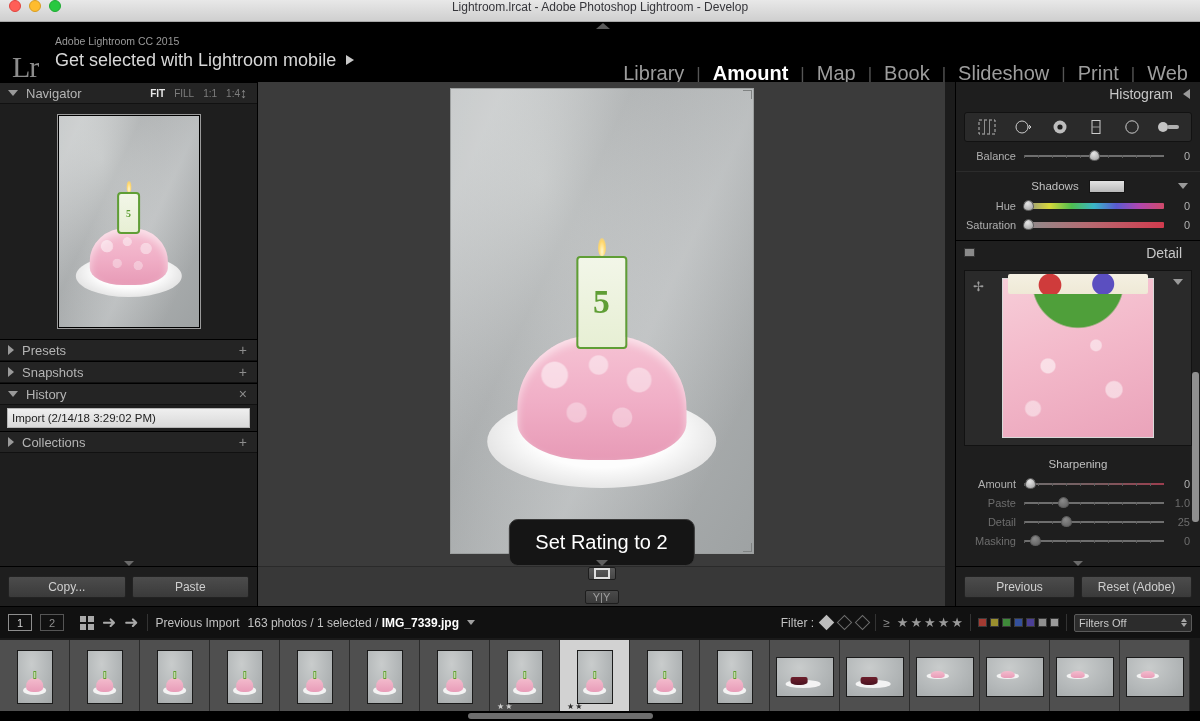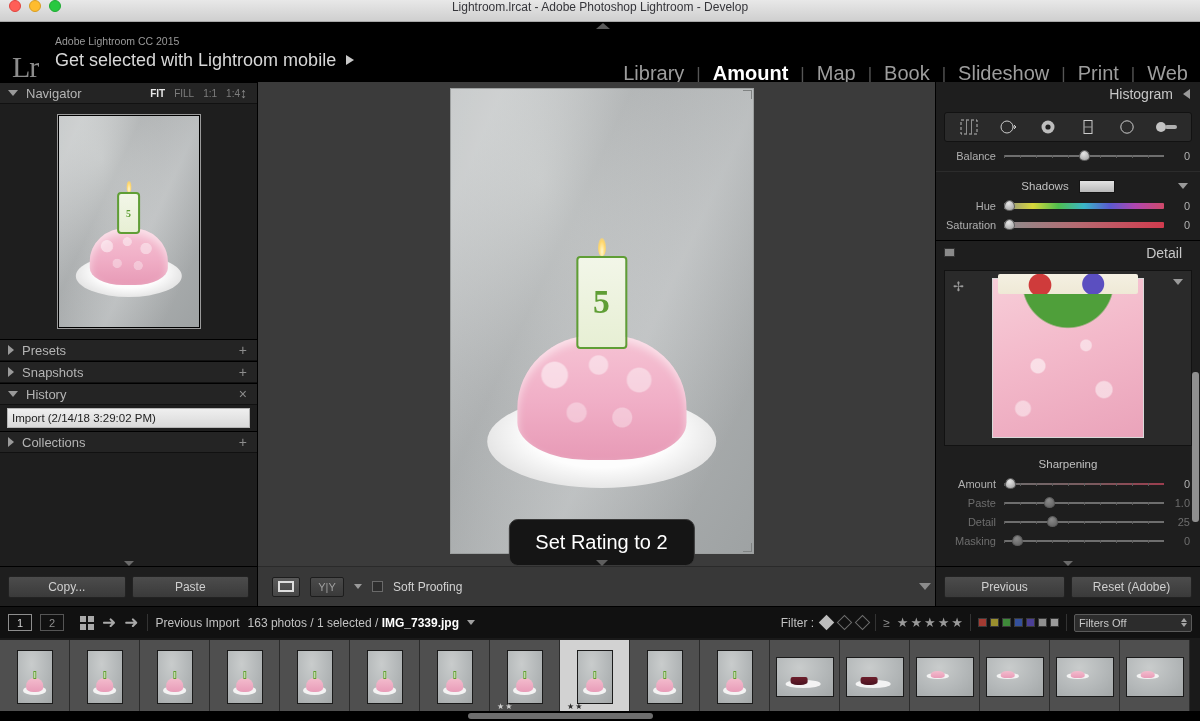--- a/index.html
+++ b/index.html
@@ -60,21 +60,21 @@
   .module { color: #9d9d9d; padding: 0 12px; cursor: pointer; white-space: nowrap; }
   .module.active { color: #fff; font-weight: 600; }
   .msep { color: #555; font-size: 17px; }
 
   
   .leftpanel {
     position: absolute; left: 0; top: 82px; width: 258px; height: 524px;
     background: #1e1e1e; border-right: 1px solid #000;
   }
   .rightpanel {
-    position: absolute; right: 0; top: 82px; width: 265px; height: 524px;
+    position: absolute; right: 0; top: 82px; width: 245px; height: 524px;
     background: #1e1e1e; border-left: 1px solid #000;
   }
   .center {
     position: absolute; left: 258px; top: 82px; right: 255px; height: 524px;
     background: #3b3b3b;
   }
 
   
   .sec-head {
     display: flex; align-items: center; height: 22px;
@@ -290,21 +290,21 @@
   .corner.br { right: 1px; bottom: 1px; border-left: none; border-top: none; }
   .toast {
     position: absolute; left: 50%; transform: translateX(-50%); bottom: 40px;
     background: #151515; color: #fff; font-size: 20px;
     padding: 11px 26px; border-radius: 9px; border: 1px solid #3a3a3a;
     white-space: nowrap;
   }
   .center-toolbar {
     position: absolute; left: 0; right: 0; bottom: 0; height: 40px;
     background: #383838; border-top: 1px solid #2a2a2a;
-    display: flex; align-items: center; padding: 0 14px; gap: 10px;
+    display: flex; align-items: center; padding: 0 14px; gap: 10px; flex-direction: column;
   }
   .ctb-btn {
     width: 28px; height: 20px; border: 1px solid #1d1d1d; border-radius: 2px;
     background: linear-gradient(#5a5a5a, #464646);
     display: flex; align-items: center; justify-content: center; cursor: pointer;
   }
   .ctb-btn .inner { width: 16px; height: 11px; border: 2px solid #dedede; }
   .ctb-ba { width: 34px; height: 20px; display: flex; align-items: center;
     justify-content: center; gap: 2px; border: 1px solid #1d1d1d; border-radius: 2px;
     background: linear-gradient(#4a4a4a, #3a3a3a); color: #9f9f9f; font-size: 11px; cursor: pointer; }

